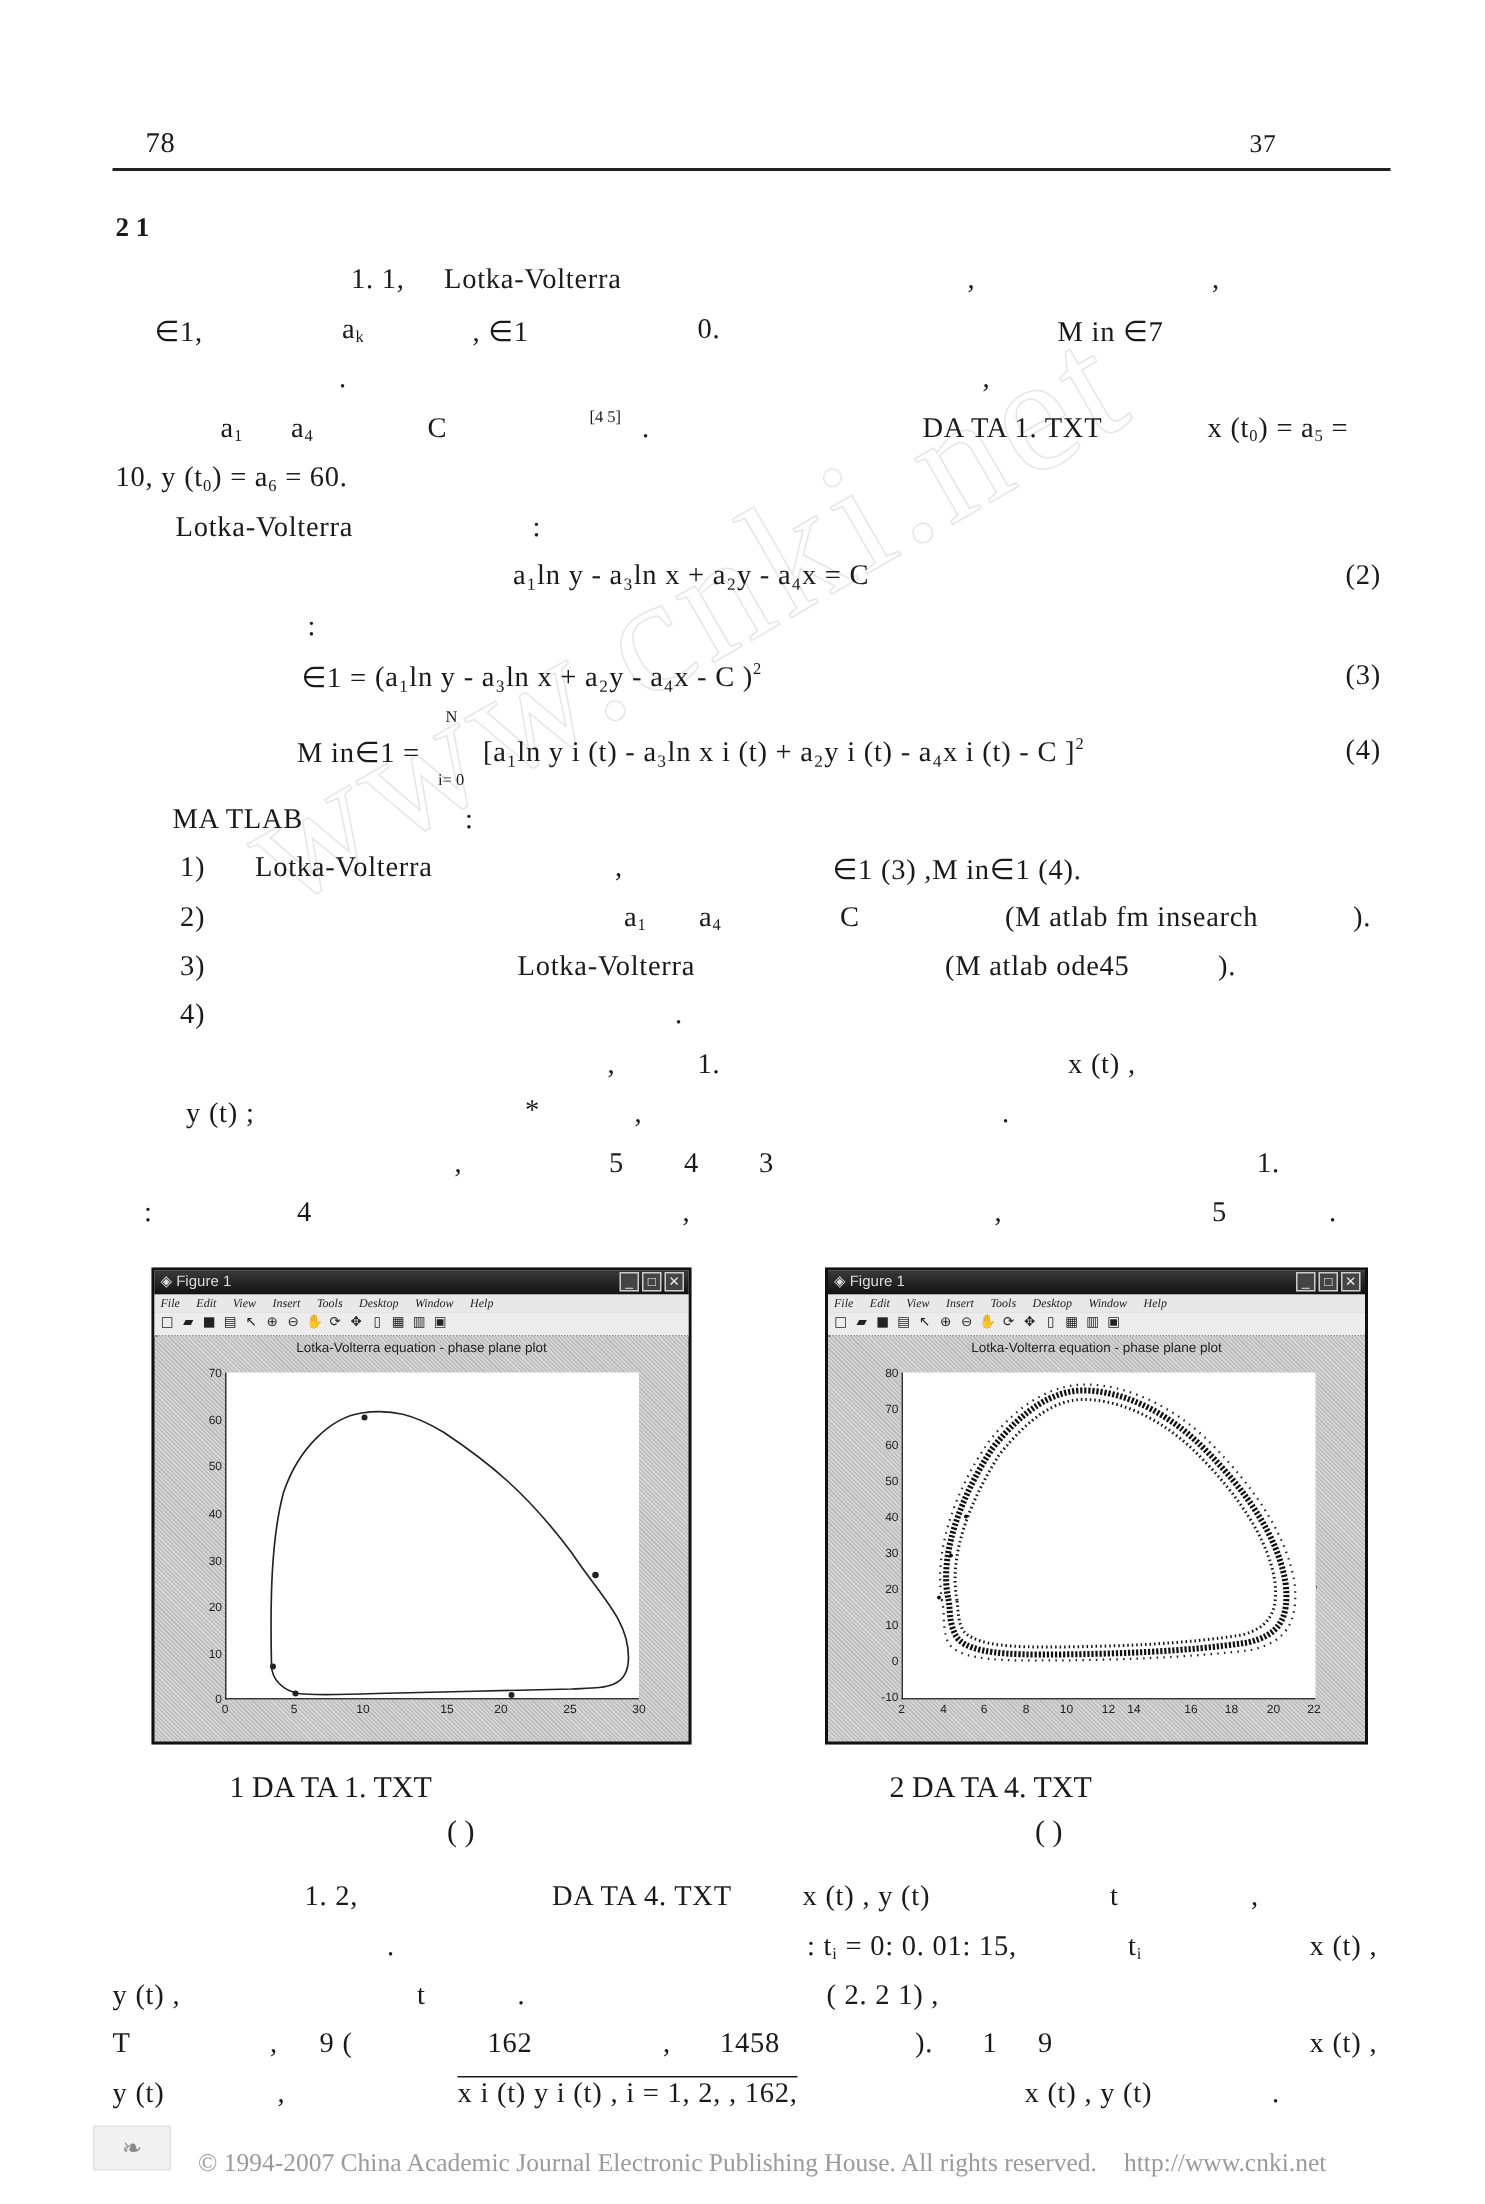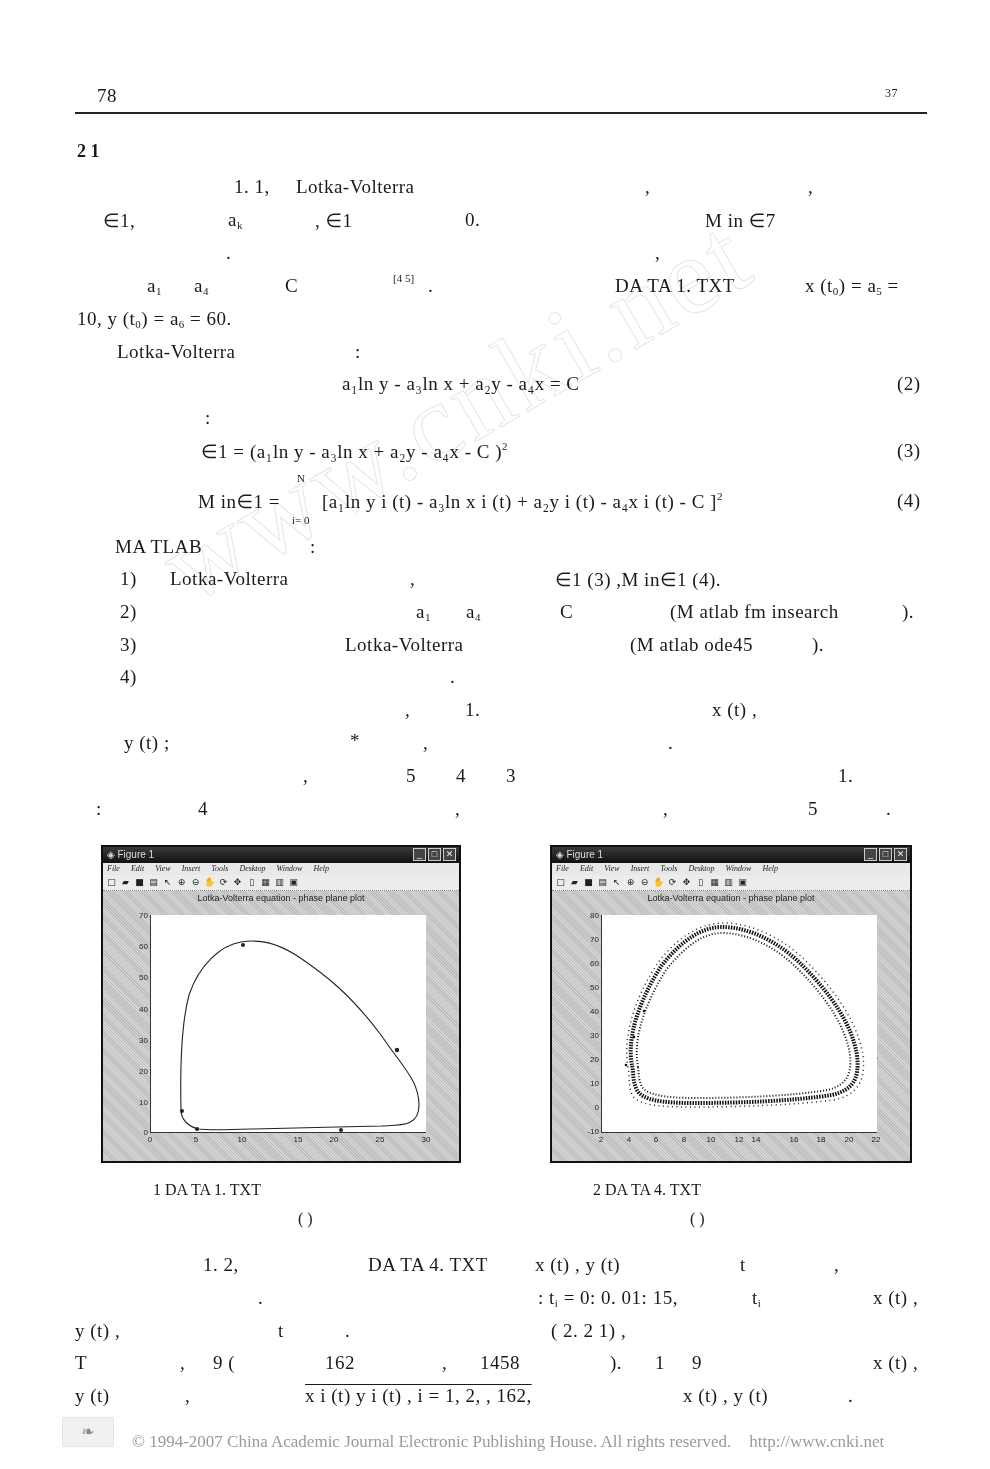--- a/index.html
+++ b/index.html
@@ -30,33 +30,33 @@
     font-family: "Liberation Serif", serif; line-height: 12px; color: #222; }
   .fig-toolbar { position: absolute; left: 0; top: 28px; right: 0; height: 16px; background: #ececec;
     border-bottom: 1px dotted #888; display: flex; gap: 3px; padding: 2px 3px; }
   .tb { width: 11px; height: 11px; font-size: 9px; line-height: 11px; text-align: center;
     color: #222; font-family: "DejaVu Sans", sans-serif; }
   .fig-plot-title { position: absolute; top: 46px; left: 0; right: 0; text-align: center;
     font-size: 9px; font-family: "Liberation Sans", sans-serif; color: #222; }
   .fig-axes { position: absolute; background: #fff; border-left: 1px solid #333; border-bottom: 1px solid #333; }
   .tick-y { position: absolute; font-size: 8px; font-family: "Liberation Sans", sans-serif; color: #222; text-align: right; width: 18px; }
   .tick-x { position: absolute; font-size: 8px; font-family: "Liberation Sans", sans-serif; color: #222; text-align: center; width: 16px; }
-  .caption { font-size: 16px; }
+  .caption { font-size: 20px; }
   .footer { position: absolute; left: 62px; top: 1412px; display: flex; align-items: center; gap: 18px; }
   .footer-logo { width: 52px; height: 30px; background: #f1f1f1; border: 1px solid #e4e4e4;
     color: #888; font-size: 16px; text-align: center; line-height: 28px; font-family: "DejaVu Sans", sans-serif; }
   .footer-text { font-size: 17px; color: #9a9a9a; font-family: "Liberation Serif", serif; margin-top: 20px; }
 </style>
 </head>
 <body>
 
 <div class="watermark">www.cnki.net</div>
 
 <div class="abs t" style="left:97px;top:85px;">78</div>
-<div class="abs t" style="left:885px;top:86px;font-size:12px;">37</div>
+<div class="abs t" style="left:833px;top:86px;font-size:17px;">37</div>
 <div class="rule"></div>
 
 <div class="abs" style="left:77px;top:141px;font-size:18px;font-weight:bold;">2 1</div>
 
 <div class="abs t" style="left:210px;top:176px;margin-left:24px;">1. 1,</div>
 <div class="abs t" style="left:296px;top:176px;">Lotka-Volterra</div>
 <div class="abs t" style="left:645px;top:176px;">,</div>
 <div class="abs t" style="left:808px;top:176px;">,</div>
 
 <div class="abs t" style="left:103px;top:209px;">∈1,</div>

